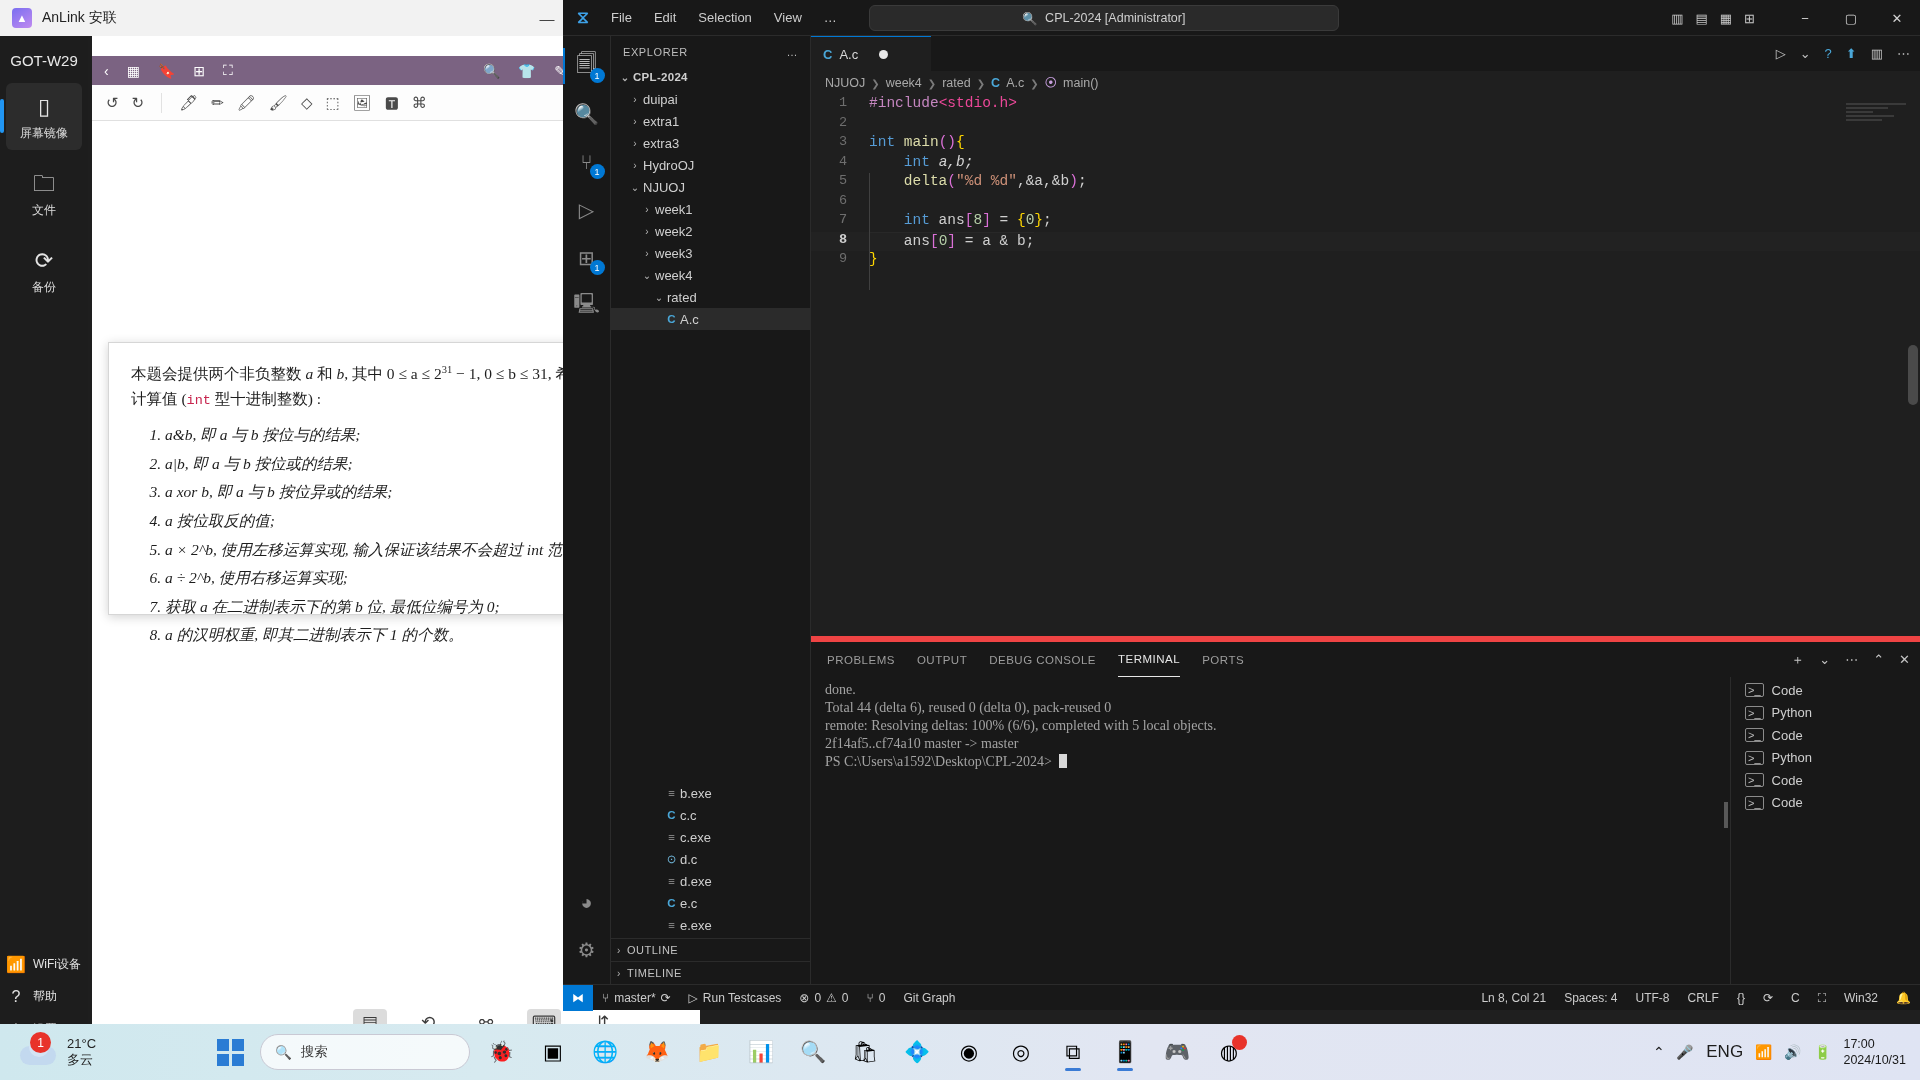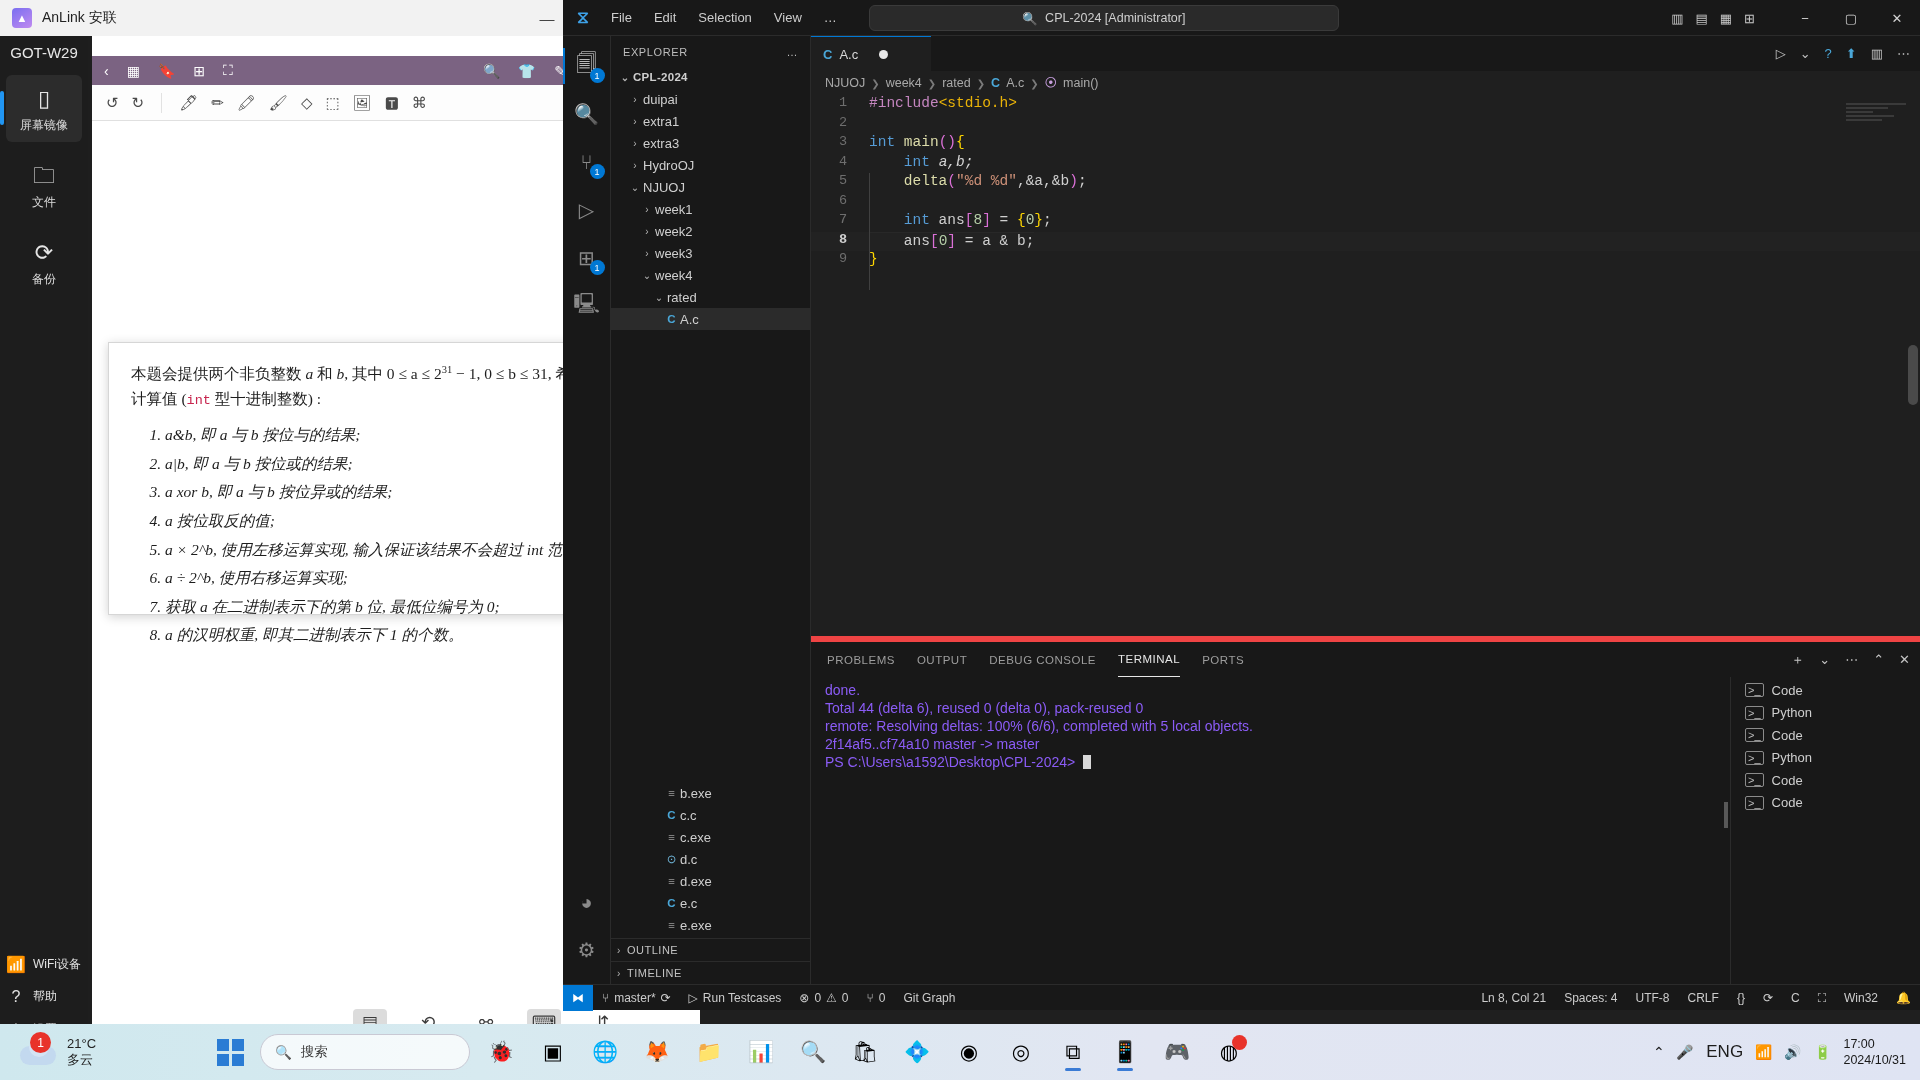--- a/index.html
+++ b/index.html
@@ -27,21 +27,21 @@
     color: #fff; font-size: 11px;
   }
   .anlink-title-text { font-size: 14px; color: #222; }
   .anlink-min {
     position: absolute; right: 130px; top: 0; width: 46px; height: 36px;
     display: flex; align-items: center; justify-content: center;
     color: #444; font-size: 15px;
   }
   .anlink-side {
     position: absolute; left: 0; top: 36px; width: 88px; bottom: 0;
-    background: #1d1d1d; 
+    background: #1d1d1d; padding-top: 8px;
   }
   .anlink-device {
     text-align: center; color: #e8e8e8; font-size: 15px; padding: 8px 0 14px;
   }
   .anlink-item {
     position: relative; margin: 0 6px 10px; padding: 10px 0 8px;
     text-align: center; color: #dcdcdc; font-size: 12px; border-radius: 6px;
   }
   .anlink-item.active { background: #2c2c2c; }
   .anlink-item.active::before {
@@ -208,21 +208,21 @@
   }
   .ln.cur { color: #cfcfcf; font-weight: bold; }
   .code-line.cur { background: #222; }
   .code-line.cur .ctext { border-top: 1px solid #282828; }
   .ctext { white-space: pre; color: #cfcfcf; }
   .kw { color: #569cd6; }
   .fn { color: #dcdcaa; }
   .str { color: #ce9178; }
   .num { color: #b5cea8; }
   .pp { color: #c586c0; }
-  .inc { color: #eab308; }
+  .inc { color: #ec4899; }
   .br1 { color: #ffd700; }
   .br2 { color: #da70d6; }
   .op { color: #d4d4d4; font-style: italic; }
   .indent-guide {
     position: absolute; left: 58px; top: 78px; width: 1px; height: 117px; background: #404040;
   }
   .minimap {
     position: absolute; right: 14px; top: 8px; width: 60px; height: 26px; opacity: .5;
   }
   .minimap div { height: 2px; background: #555; margin-bottom: 2px; }
@@ -231,21 +231,21 @@
   }
 
   
   .vs-panel { position: absolute; left: 0; right: 0; bottom: 0; top: 600px; background: #181818; border-top: 6px solid #ef4444;}
   .panel-tabs { height: 35px; display: flex; align-items: center; padding-left: 16px; gap: 22px; position: relative; }
   .panel-tab { font-size: 11.5px; letter-spacing: .5px; color: #9d9d9d; height: 35px; display: flex; align-items: center; }
   .panel-tab.active { color: #e7e7e7; border-bottom: 1px solid #e7e7e7; }
   .panel-actions { position: absolute; right: 10px; top: 0; height: 35px; display: flex; align-items: center; gap: 15px; color: #c6c6c6; font-size: 13px;}
   .terminal-body {
     position: absolute; left: 0; right: 190px; top: 35px; bottom: 0; padding: 4px 0 0 14px;
-    font-family: Liberation Sans, sans-serif; font-size: 14px; color: #8b5cf6; line-height: 18px;
+    font-family: Liberation Serif, serif; font-size: 14px; color: #a3a3a3; line-height: 18px;
   }
   .term-cursor { display: inline-block; width: 8px; height: 14px; background: #d8d8d8; vertical-align: -2px; margin-left: 4px;}
   .term-sidebar {
     position: absolute; right: 0; top: 35px; bottom: 0; width: 190px;
     border-left: 1px solid #2b2b2b; padding-top: 2px;
   }
   .term-item { display: flex; align-items: center; gap: 8px; height: 22.5px; font-size: 13px; color: #cfcfcf; padding-left: 14px; }
   .term-item .ti { font-size: 11px; color: #bcbcbc; border: 1px solid #8b8b8b; border-radius: 2px; padding: 0 2px; line-height: 12px;}
   .panel-scroll { position: absolute; right: 192px; top: 160px; width: 4px; height: 26px; background: #585858; }
 

